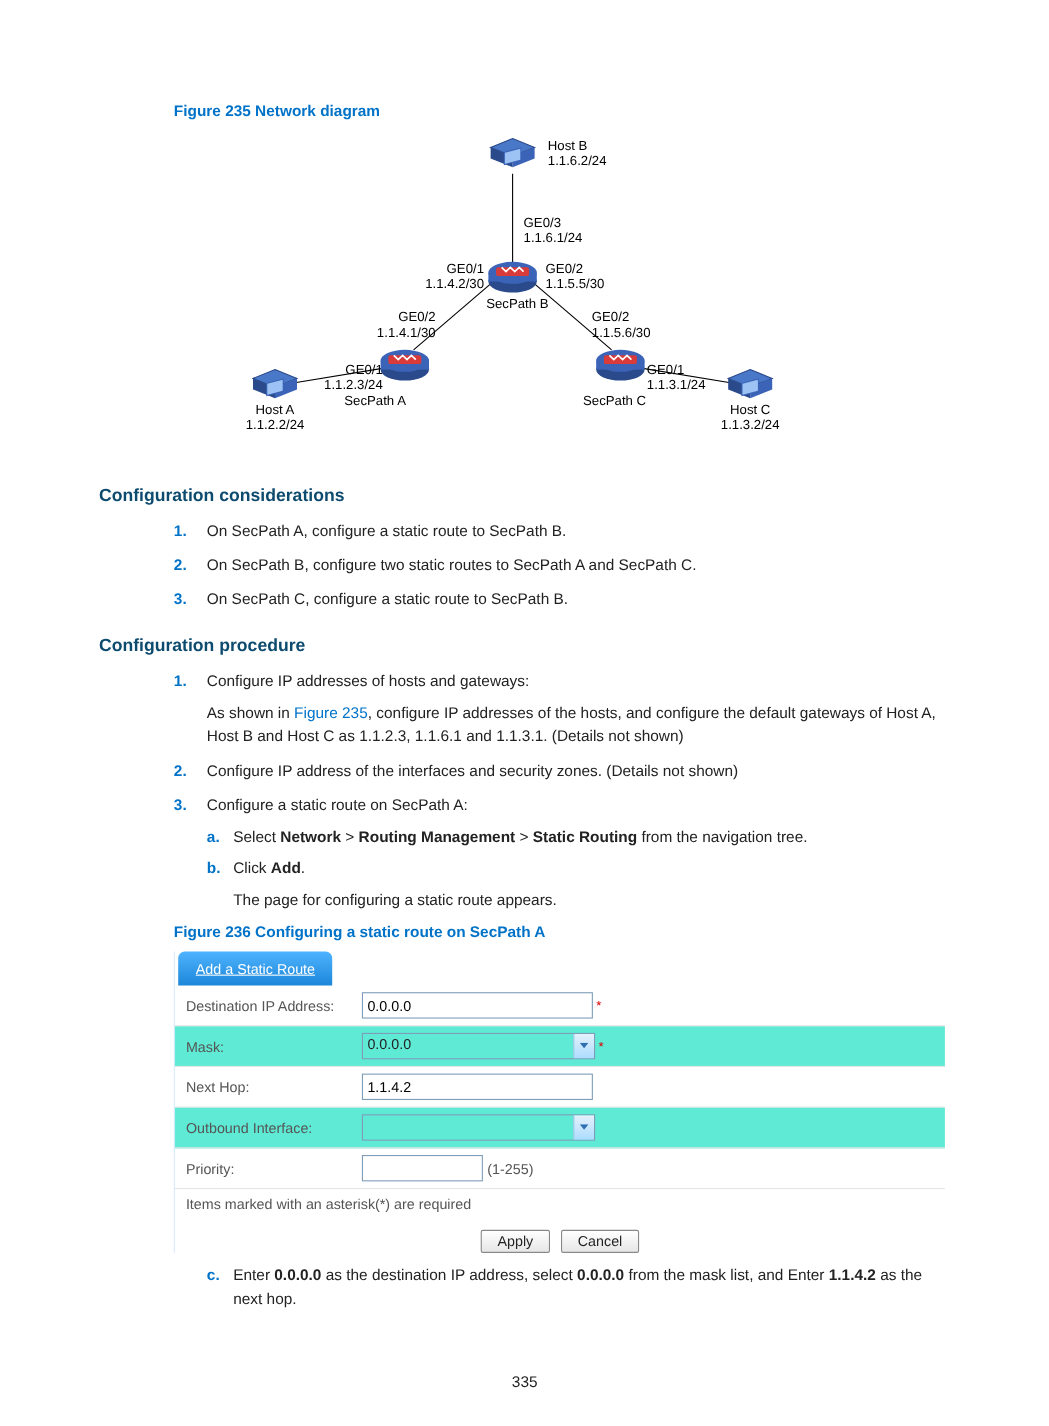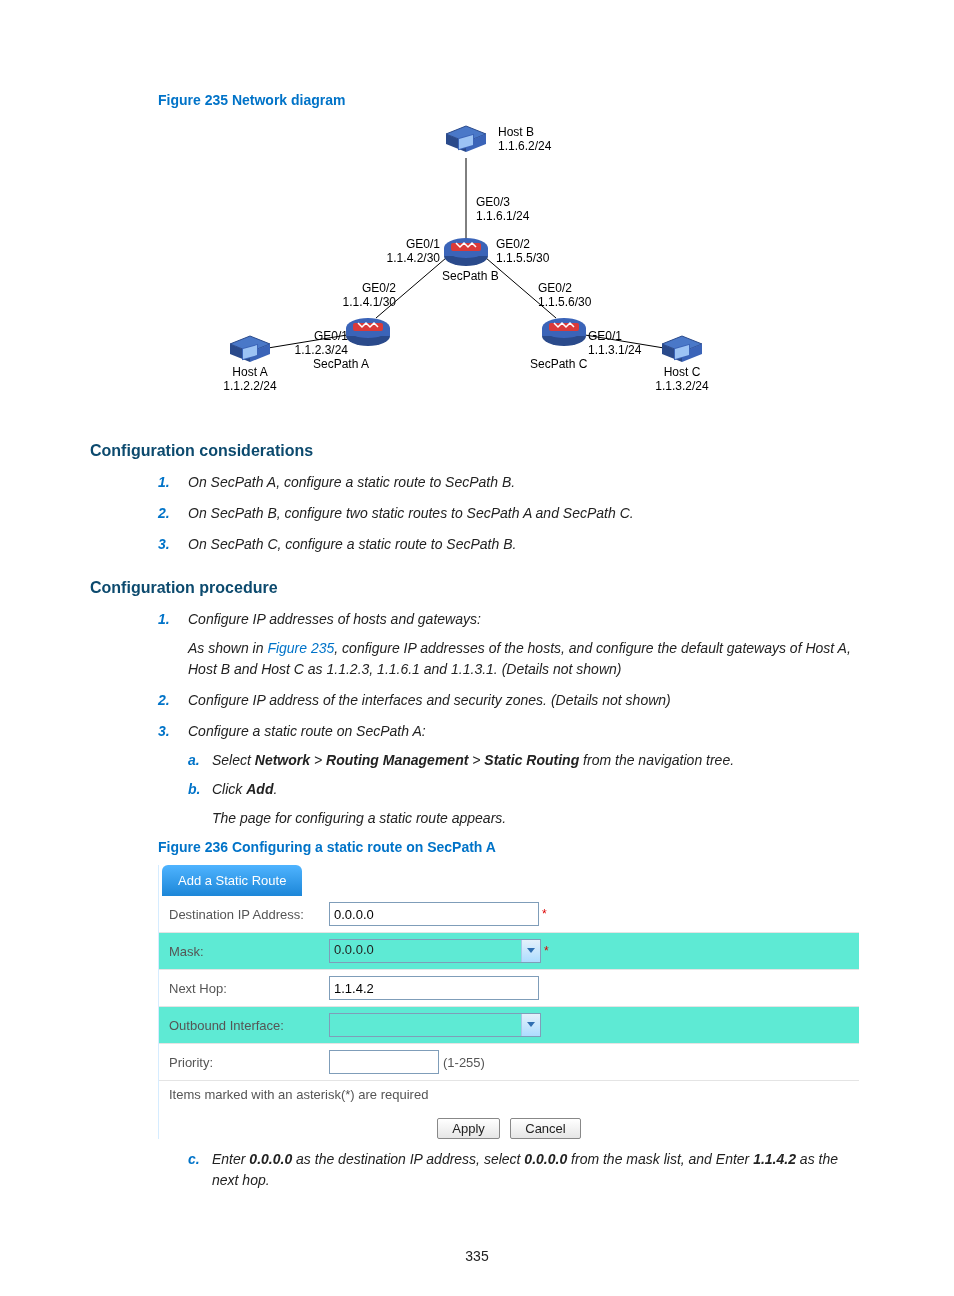--- a/index.html
+++ b/index.html
@@ -1,32 +1,32 @@
 <!DOCTYPE html>
 <html><head>
 <meta charset="utf-8">
 <style>
   @page { size: 954px 1296px; margin: 0; }
   html, body { margin: 0; padding: 0; width: 954px; height: 1296px; background: #fff; font-family: Arial, Helvetica, sans-serif; color: #222; }
   .page { padding: 92px 90px 20px 90px; box-sizing: border-box; position: relative; height: 1296px; }
   .fig-title { font-weight: 700; color: #0073C8; font-size: 14px; margin-bottom: 10px; margin-left: 68px; }
   .h3 { color: #0c4a6e; font-size: 16px; font-weight: 700; margin-top: 24px; margin-bottom: 12px; }
-  .ol { counter-reset: item; margin: 0; padding: 0; list-style: none; font-style: italic; }
+  .ol { counter-reset: item; margin: 0; padding: 0; list-style: none; }
   .ol > li { position: relative; padding-left: 30px; margin: 10px 0 10px 68px; font-size: 14px; line-height: 1.5; }
   .ol > li:not(.alpha-li)::before { counter-increment: item; content: counter(item) "."; position: absolute; left: 0; color: #0073C8; font-weight: 700; font-size: 14px; }
   .alpha-ol { list-style: none; margin: 8px 0 0 0; padding: 0; counter-reset: alpha; }
   .alpha-ol > li { position: relative; padding-left: 24px; margin: 8px 0; }
   .alpha-ol > li::before { counter-increment: alpha; content: counter(alpha, lower-alpha) "."; position: absolute; left: 0; color: #0073C8; font-weight: 700; }
   .subtext { margin-top: 8px; }
   .link { color: #0073C8; }
   svg text { font-family: Arial, Helvetica, sans-serif; }
 
   
   .panel { margin-left: 68px; margin-top: 10px; width: 700px; border-left: 1px solid #d6ecff; font-family: Tahoma, Arial, sans-serif; }
-  .tab-hdr { display: inline-block; background: linear-gradient(#4fb4ff,#1c86d8); color: #fff; padding: 8px 16px; border-radius: 6px 6px 0 0; font-size: 13px; margin-left: 3px; }
+  .tab-hdr { display: inline-block; background: linear-gradient(#4fb4ff,#1c86d8); color: #fff; padding: 8px 16px; border-radius: 6px 6px 0 0; font-size: 13px; margin-left: 3px; text-decoration: underline; }
   .form-row { display: flex; align-items: center; padding: 6px 0 6px 10px; border-bottom: 1px solid #e4e4e4; }
   .dark { background: #5eead4; }
   .form-label { width: 160px; color: #555; font-size: 13px; }
   .txt-input { border: 1px solid #7F9DB9; font-size: 13px; padding: 2px 4px; width: 200px; height: 18px; box-sizing: content-box; font-family: Tahoma, Arial, sans-serif; }
   .sel-wrap { border: 1px solid #7F9DB9; width: 210px; height: 22px; display: flex; align-items: stretch; }
   .sel-text { flex: 1; font-size: 13px; padding: 2px 4px; font-family: Tahoma, Arial, sans-serif; }
   .sel-btn { width: 18px; background: linear-gradient(#e4f1fb,#addcff); border-left: 1px solid #a7c7e7; display:flex;align-items:center;justify-content:center; }
   .star { color: #d00; font-size: 12px; margin-left: 3px; }
   .note { color: #555; font-size: 13px; padding: 6px 0 6px 10px; }
   .btns { text-align: center; margin-top: 10px; }

